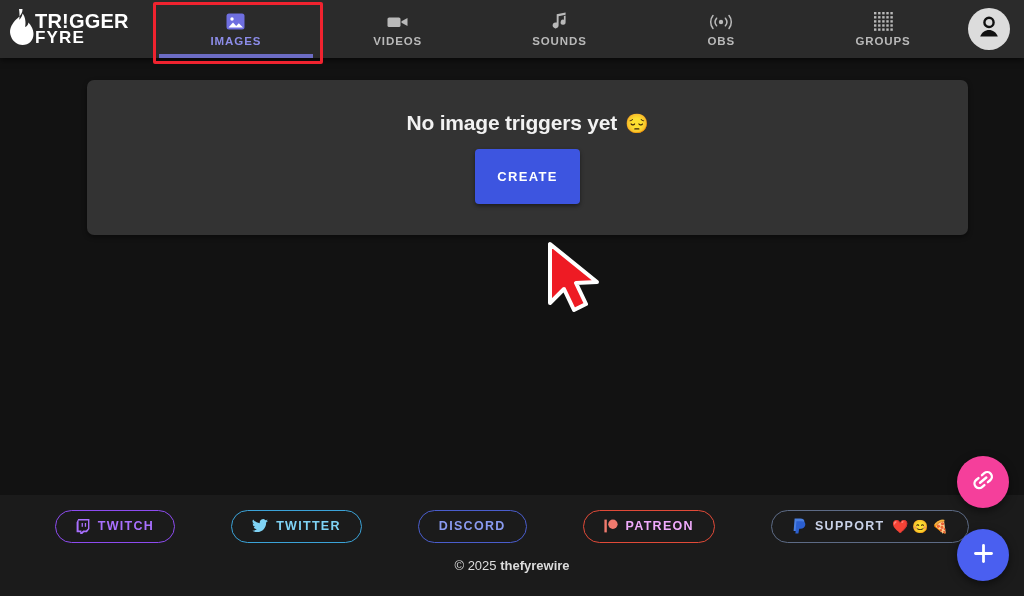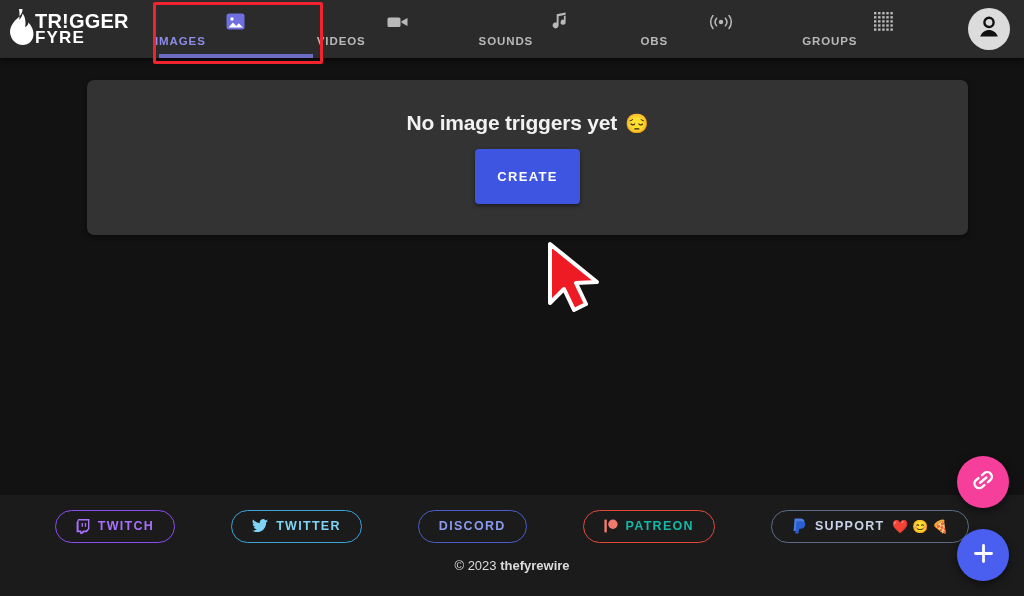--- a/index.html
+++ b/index.html
@@ -58,20 +58,21 @@
     flex: 1 1 auto;
     height: 58px;
     align-items: stretch;
   }
 
   .navtab {
     position: relative;
     flex: 1 1 0;
     display: flex;
     flex-direction: column;
+    align-items: center;
     justify-content: center;
     gap: 3px;
     height: 58px;
     cursor: pointer;
     color: #b9b9b9;
   }
   .navtab .tab-icon {
     display: flex;
     align-items: center;
     justify-content: center;
@@ -212,21 +213,21 @@
     font-weight: 700;
     letter-spacing: 1.3px;
     cursor: pointer;
     white-space: nowrap;
     font-family: "Liberation Sans", sans-serif;
   }
   .pill .pill-icon { display: flex; align-items: center; }
   .pill-twitch  { color: #a970ff; border-color: #8d4bf0; }
   .pill-twitter { color: #7fd3f5; border-color: #3ba3d8; }
   .pill-discord { color: #8a9bf0; border-color: #4a5dcd; }
-  .pill-patreon { color: #14b8a6; border-color: #e14a38; justify-content: center; }
+  .pill-patreon { color: #f0abfc; border-color: #e14a38; justify-content: center; }
   .pill-support { color: #c9d2e8; border-color: #5d6b86; }
   .pill-support .emo { font-size: 13px; letter-spacing: 0; }
 
   .copyright {
     position: absolute;
     top: 63px;
     width: 1024px;
     text-align: center;
     font-size: 13px;
     color: #dcdcdc;
@@ -439,21 +440,21 @@
             <path d="M4.4 3.2h5.2c2.6 0 4.1 1.4 3.7 3.8-0.4 2.4-2.2 3.8-4.8 3.8H7.2L6.4 15.4H3.4z" fill="#2b5fd0"></path>
           </svg>
         </span>
         <span>SUPPORT</span>
         <span class="emo">❤️ 😊 🍕</span>
       </button>
 
     </div>
 
     <div class="copyright">
-      <span>© 2023 </span><b>thefyrewire</b>
+      <span>© 2025 </span><b>thefyrewire</b>
     </div>
 
   </div>
 
   <div class="fab fab-link">
     <span>
       <svg width="25" height="25" viewBox="0 0 25 25">
         <g transform="rotate(-40 12.5 12.5)" fill="none" stroke="#ffffff" stroke-width="2.4" stroke-linecap="round">
           <path d="M10.2 7.4h-3a4.6 4.6 0 0 0 0 9.2h3"></path>
           <path d="M14.8 7.4h3a4.6 4.6 0 0 1 0 9.2h-3"></path>

